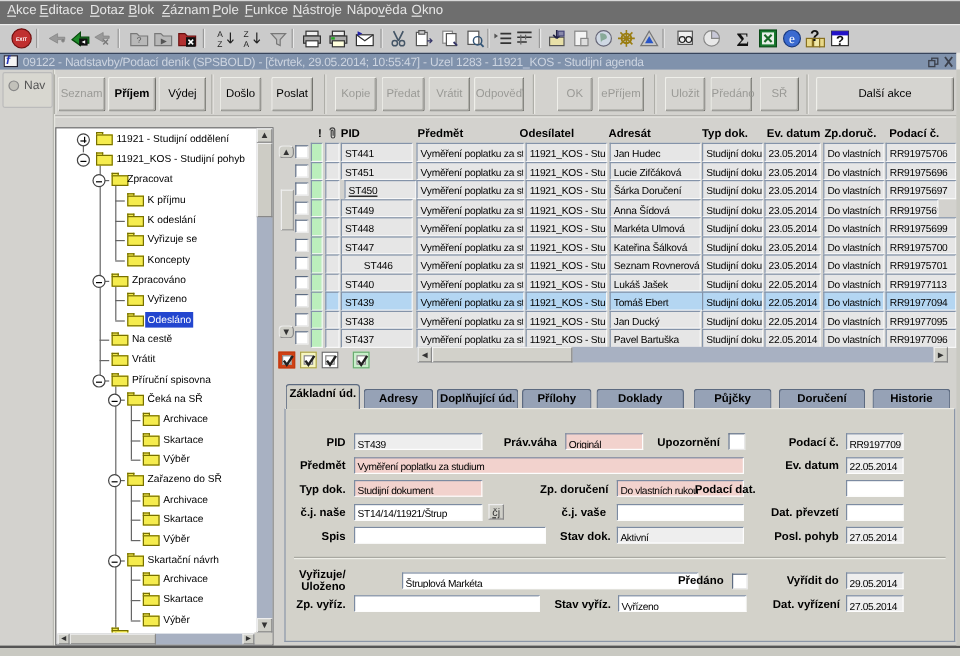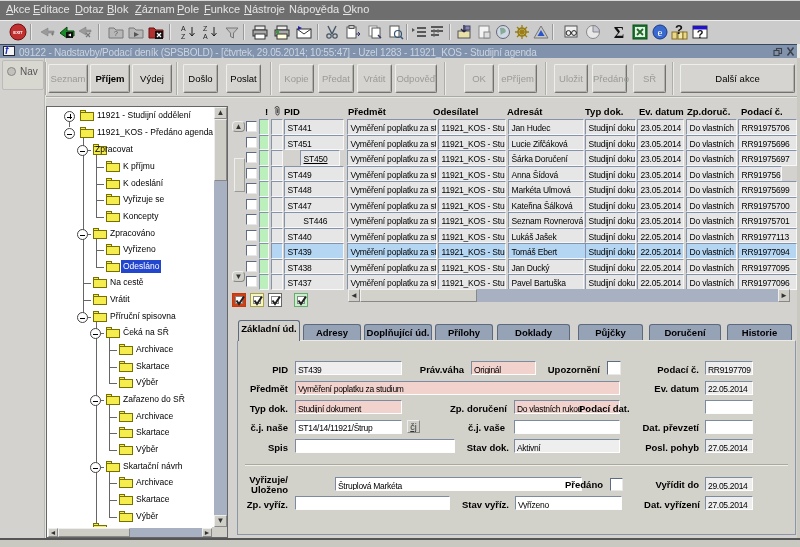--- a/index.html
+++ b/index.html
@@ -281,29 +281,29 @@
       <div class="b"></div>
     </div>
 <div class="titem" style="left:50px;top:2px;">11921 - Studijní oddělení</div>
 <div class="circ" style="left:17px;top:21px;">
       <div class="h"></div>
     </div>
 <div class="folder" style="left:33px;top:20px;">
       <div class="t"></div>
       <div class="b"></div>
     </div>
-<div class="titem" style="left:50px;top:19px;">11921_KOS - Předáno agenda</div>
+<div class="titem" style="left:50px;top:19px;">11921_KOS - Studijní pohyb</div>
 <div class="circ" style="left:30px;top:38px;">
       <div class="h"></div>
     </div>
 <div class="folder" style="left:46px;top:37px;">
       <div class="t"></div>
       <div class="b"></div>
     </div>
-<div class="titem" style="left:48px;top:36px;text-align:center;">Zpracovat</div>
+<div class="titem" style="left:59px;top:36px;text-align:center;">Zpracovat</div>
 <div class="folder" style="left:59px;top:54px;">
       <div class="t"></div>
       <div class="b"></div>
     </div>
 <div class="titem" style="left:76px;top:53px;">K příjmu</div>
 <div class="folder" style="left:59px;top:71px;">
       <div class="t"></div>
       <div class="b"></div>
     </div>
 <div class="titem" style="left:76px;top:70px;">K odeslání</div>
@@ -466,21 +466,21 @@
 <div class="cell" style="left:347px;top:134.5px;width:90px;">Vyměření poplatku za studium</div>
 <div class="cell" style="left:438px;top:134.5px;width:68px;">11921_KOS - Studijní</div>
 <div class="cell" style="left:508px;top:134.5px;width:76px;">Lucie Zifčáková</div>
 <div class="cell" style="left:585px;top:134.5px;width:51px;">Studijní dokument</div>
 <div class="cell" style="left:637px;top:134.5px;width:47px;">23.05.2014</div>
 <div class="cell" style="left:686px;top:134.5px;width:51px;">Do vlastních rukou</div>
 <div class="cell" style="left:738px;top:134.5px;width:59px;">RR91975696</div>
 <div class="cb" style="left:246px;top:152.0px;"></div>
 <div class="cell cgreen" style="left:259px;top:150.0px;width:10px;"></div>
 <div class="cell" style="left:271px;top:150.0px;width:12px;"></div>
-<div class="cell" style="left:300px;top:150.0px;width:40px;text-decoration:underline;">ST450</div>
+<div class="cell" style="left:287px;top:150.0px;width:60px;text-decoration:underline;">ST450</div>
 <div class="cell" style="left:347px;top:150.0px;width:90px;">Vyměření poplatku za studium</div>
 <div class="cell" style="left:438px;top:150.0px;width:68px;">11921_KOS - Studijní</div>
 <div class="cell" style="left:508px;top:150.0px;width:76px;">Šárka Doručení</div>
 <div class="cell" style="left:585px;top:150.0px;width:51px;">Studijní dokument</div>
 <div class="cell" style="left:637px;top:150.0px;width:47px;">23.05.2014</div>
 <div class="cell" style="left:686px;top:150.0px;width:51px;">Do vlastních rukou</div>
 <div class="cell" style="left:738px;top:150.0px;width:59px;">RR91975697</div>
 <div class="cb" style="left:246px;top:167.5px;"></div>
 <div class="cell cgreen" style="left:259px;top:165.5px;width:10px;"></div>
 <div class="cell" style="left:271px;top:165.5px;width:12px;"></div>

